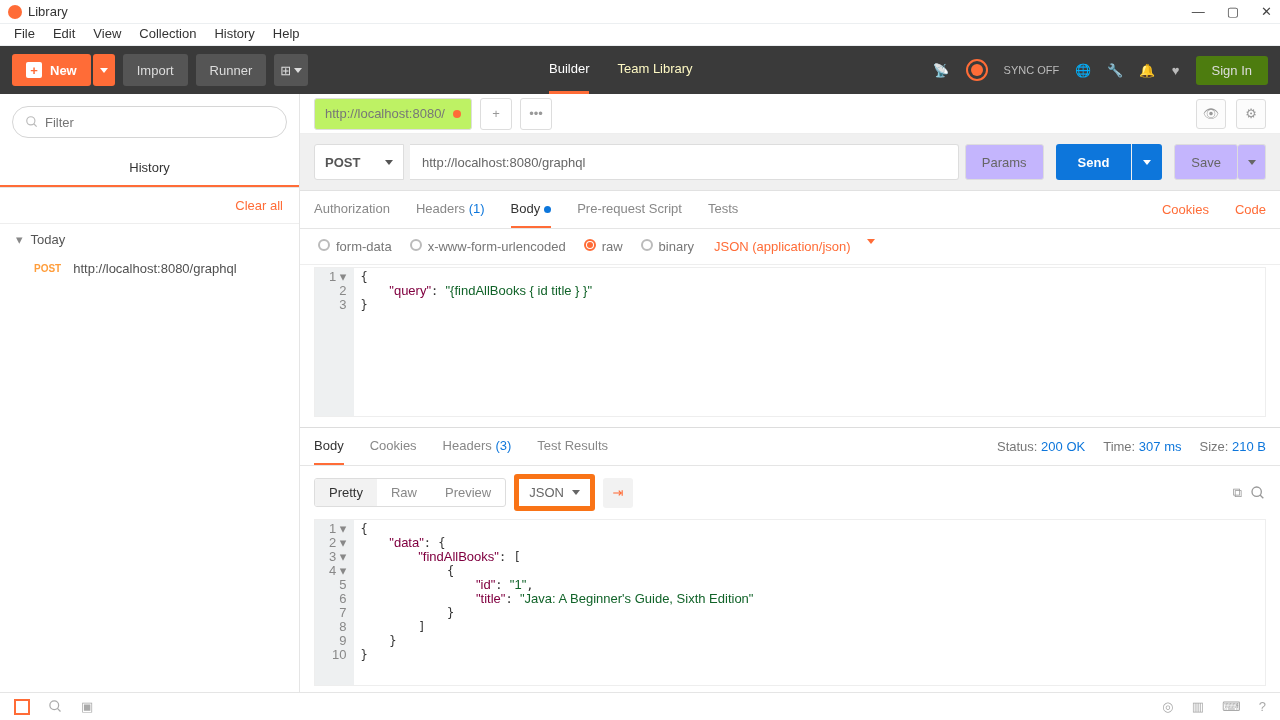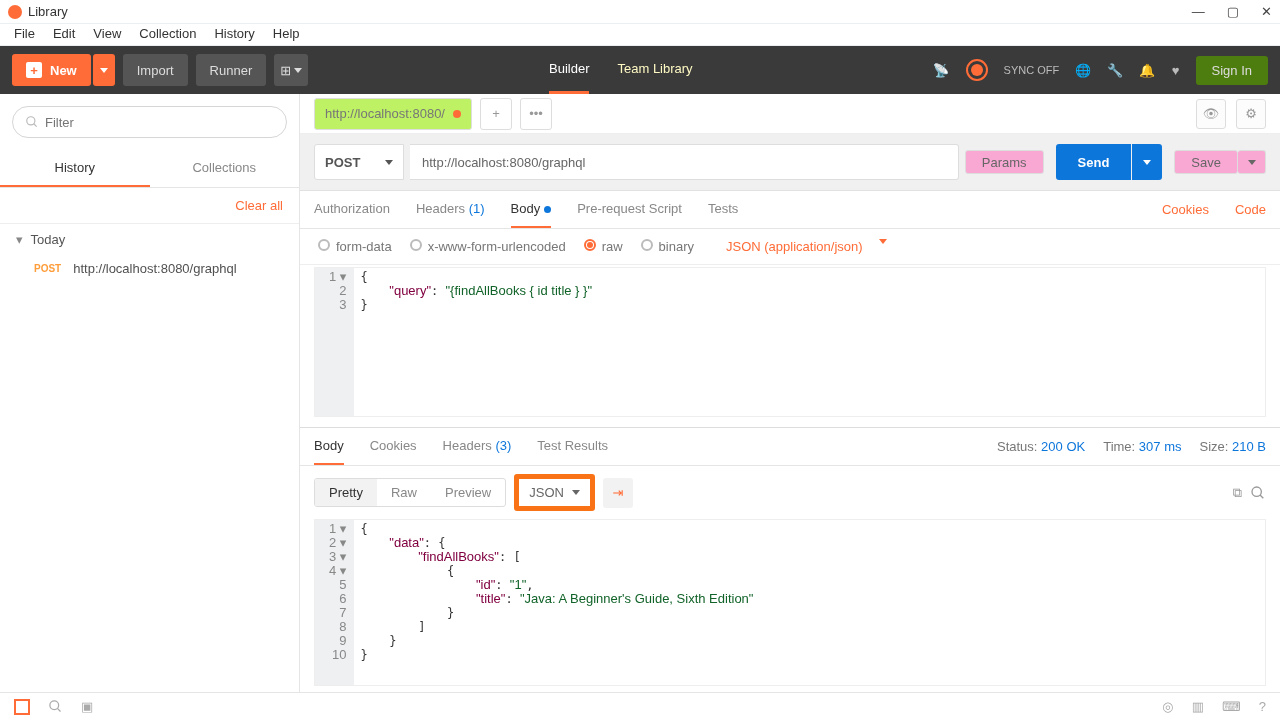--- a/index.html
+++ b/index.html
@@ -41,34 +41,34 @@
 .envrow{height:40px;display:flex;justify-content:flex-end;align-items:center;padding:6px 14px;gap:10px;border-bottom:1px solid #eee}
 .envsel{width:200px;height:30px;border:1px solid #ddd;border-radius:3px;display:flex;align-items:center;justify-content:space-between;padding:0 10px;color:#777;background:#fcfcfc}
 .icbox{width:30px;height:30px;border:1px solid #ddd;border-radius:3px;display:flex;align-items:center;justify-content:center;color:#999;background:#fcfcfc}
 .tabstrip{display:flex;align-items:center;padding:3px 14px;gap:8px;border-bottom:1px solid #eee;background:#fff}
 .reqtab{height:32px;border:1px solid #ddd;border-radius:3px;display:flex;align-items:center;padding:0 10px;gap:8px;color:#777;background:#bef264}
 .dot{width:8px;height:8px;border-radius:50%;background:#ff6c37}
 .smbtn{width:32px;height:32px;border:1px solid #ddd;border-radius:3px;display:flex;align-items:center;justify-content:center;color:#999}
 .reqbar{display:flex;align-items:center;gap:6px;padding:10px 14px;background:#f0f0f0;border-bottom:1px solid #e1e1e1}
 .method{height:36px;min-width:90px;border:1px solid #ddd;border-radius:3px 0 0 3px;background:#fff;display:flex;align-items:center;justify-content:space-between;padding:0 10px;font-weight:600;color:#555}
 .url{flex:1;height:36px;border:1px solid #ddd;border-left:none;border-radius:0 3px 3px 0;padding:0 12px;outline:none;color:#666}
-.plain{height:24px;padding:0 16px;display:flex;align-items:center;color:#666;border:1px solid #ddd;border-radius:3px;background:#f9a8d4}
+.plain{height:36px;padding:0 16px;display:flex;align-items:center;color:#666;border:1px solid #ddd;border-radius:3px;background:#c4b5fd}
 .send{height:36px;background:#0d76db;color:#fff;display:flex;align-items:center;padding:0 22px;border-radius:3px 0 0 3px;font-weight:600}
 .send-dd{height:36px;width:30px;background:#0d76db;color:#fff;display:flex;align-items:center;justify-content:center;border-radius:0 3px 3px 0;margin-left:1px}
 .req-tabs,.res-tabs{display:flex;align-items:center;padding:0 14px;border-bottom:1px solid #e5e5e5;gap:26px;color:#888}
 .req-tabs .rt,.res-tabs .rt{padding:10px 0;border-bottom:2px solid transparent}
 .req-tabs .rt.active,.res-tabs .rt.active{color:#333;border-bottom-color:#ff6c37}
 .req-tabs .spacer{flex:1}
 .link{color:#ff6c37}
 .body-opts{display:flex;align-items:center;gap:18px;padding:10px 18px;color:#777;border-bottom:1px solid #eee}
 .rad{display:flex;gap:6px}
 .rad .r{width:12px;height:12px;border-radius:50%;border:2px solid #bbb}
 .rad.sel .r{border-color:#ff6c37}
 .rad.sel .r:after{content:"";display:block;width:6px;height:6px;border-radius:50%;background:#ff6c37;margin:1px}
-.jsonsel{color:#ff6c37;display:flex;align-items:flex-start;gap:16px;margin-left:14px}
+.jsonsel{color:#ff6c37;display:flex;align-items:flex-start;gap:16px;margin-left:2px}
 .codewrap{display:flex;height:150px;font-family:Consolas,Menlo,monospace;font-size:12px;overflow:hidden;margin:2px 14px 10px;border:1px solid #eee}
 .gutter{background:#eef0f1;color:#888;text-align:right;padding:2px 8px 2px 14px;user-select:none}
 .gutter .ln{height:14px;line-height:14px}
 .code{flex:1;padding:2px 6px;white-space:pre;color:#333;font-family:Consolas,Menlo,monospace;font-size:12px;line-height:14px}
 .code .k{color:#800040}
 .code .s{color:#116329}
 .respanel{border-top:1px solid #ddd;display:flex;flex-direction:column;flex:1;overflow:hidden}
 .res-meta{margin-left:auto;display:flex;gap:18px;align-items:center;font-size:12px;color:#777}
 .res-meta b{color:#0d76db;font-weight:500}
 .res-tools{display:flex;align-items:center;gap:8px;padding:8px 14px}
@@ -141,21 +141,20 @@
   <div class="sidebar">
     <div class="filter">
       <svg width="14" height="14" viewBox="0 0 24 24" fill="none" stroke="#bbb" stroke-width="2">
           <circle cx="10" cy="10" r="7"></circle>
           <line x1="20" y1="20" x2="15" y2="15"></line>
         </svg>
       <input placeholder="Filter" style="">
     </div>
     <div class="side-tabs">
       <div class="st active">History</div>
-      <div class="st">Collections</div>
     </div>
     <div class="clear">Clear all</div>
     <div class="hrow">
         <span class="caret">▾</span>
         <span>Today</span>
       </div>
     <div class="hitem">
       <span class="method-badge">POST</span>
       <span>http://localhost:8080/graphql</span>
     </div>

